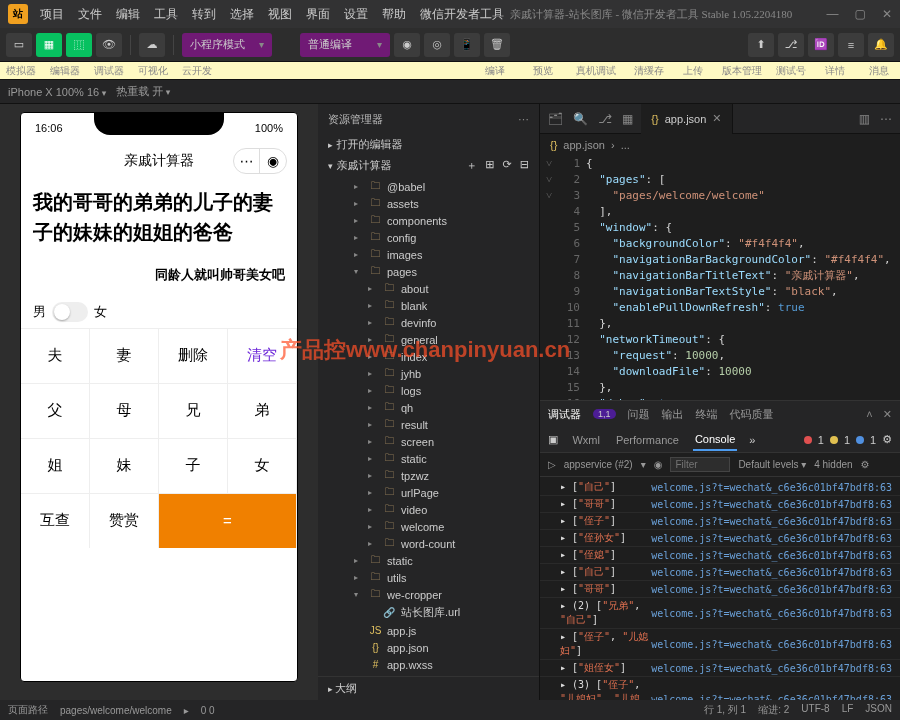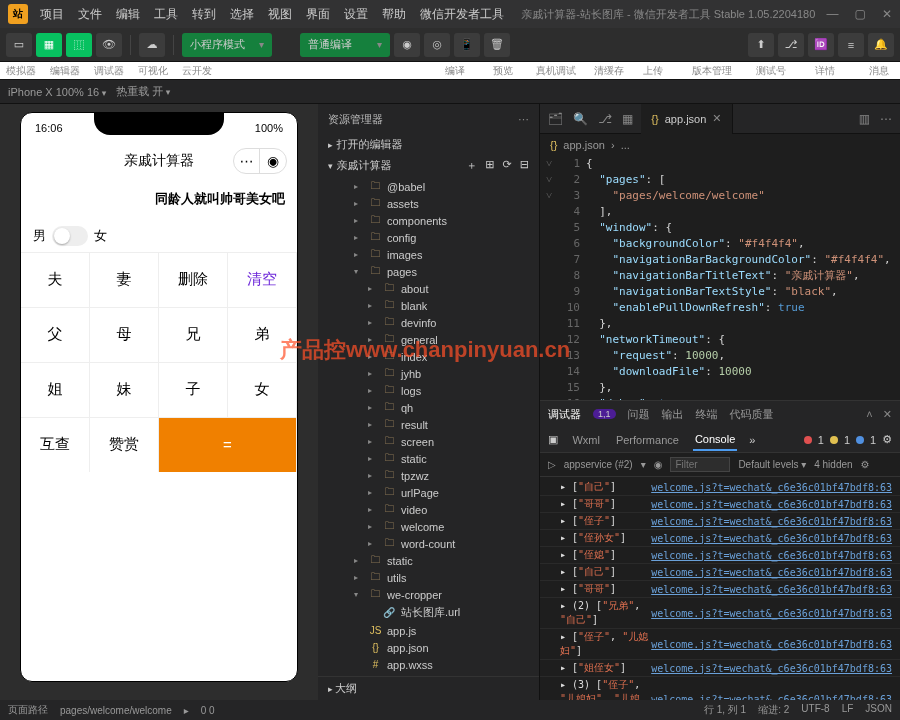--- a/index.html
+++ b/index.html
@@ -1,39 +1,39 @@
 <!DOCTYPE html>
 <html><head>
 <meta charset="utf-8">
 <style>
 * { margin: 0; padding: 0; box-sizing: border-box; }
 body { font-family: "Microsoft YaHei", sans-serif; background: #1e1e1e; color: #ccc; font-size: 12px; width: 900px; height: 720px; overflow: hidden; position: relative; }
 .titlebar { height: 28px; background: #323233; display: flex; align-items: center; padding: 0 8px; }
 .titlebar .logo { width: 20px; height: 20px; background: #f0a020; border-radius: 3px; margin-right: 6px; display:flex; align-items:center; justify-content:center; font-size:10px; color:#000; font-weight:bold;}
 .menu { display: flex; gap: 2px; }
 .menu span { padding: 4px 6px; cursor: pointer; }
-.title { flex: 1; text-align: center; color: #888; font-size: 11px; }
+.title { flex: 1; color: #888; font-size: 11px; font-family: Liberation Serif, serif; }
 .winctrl { display: flex; gap: 16px; color: #888; }
 .winctrl span { cursor: pointer; }
 .toolbar { height: 34px; background: #2d2d2d; display: flex; align-items: center; padding: 0 6px; gap: 4px; border-bottom: 1px solid #111; }
 .tbtn { width: 26px; height: 24px; background: #3c3c3c; border-radius: 3px; display: flex; align-items: center; justify-content: center; cursor: pointer; color:#ccc; font-size:11px;}
 .tbtn.green { background: #07c160; color:#fff; }
 .tbtn.eye { background: #3c3c3c; }
-.tsel { height: 24px; background: #15803d; border-radius: 3px; padding: 0 8px; display: flex; align-items: center; min-width: 90px; font-size: 11px; cursor:pointer;}
+.tsel { height: 24px; background: #701a75; border-radius: 3px; padding: 0 8px; display: flex; align-items: center; min-width: 90px; font-size: 11px; cursor:pointer;}
 .tsel::after { content: '▾'; margin-left: auto; font-size:10px; color:#888;}
 .toolbar .sep { width:1px; height:20px; background:#444; margin:0 4px; }
 .toolbar-right { margin-left: auto; display: flex; gap: 4px; align-items:center; }
-.tlabels { height: 18px; background: #ffffff; display: flex; align-items: center; padding: 0 6px; gap: 14px; font-size:10px; color:#888; border-bottom:1px solid #111; }
+.tlabels { height: 18px; background: #fef9c3; display: flex; align-items: center; padding: 0 6px; gap: 14px; font-size:10px; color:#888; border-bottom:1px solid #111; }
 .tlabel { min-width: 30px; text-align:center; }
-.tlabels .rsec { margin-left:auto; display:flex; gap:24px;}
+.tlabels .rsec { margin-left:auto; display:flex; gap:14px;}
 .subbar { height: 24px; background: #252526; display: flex; align-items: center; padding: 0 8px; font-size: 11px; color: #999; border-bottom:1px solid #111; gap:10px;}
 .subbar .drop::after{ content:' ▾'; font-size:9px;}
 .main { display: flex; height: 596px; }
 .simcol { width: 318px; background: #2d2d2d; display: flex; flex-direction: column; align-items: center; padding-top: 8px; }
-.phone { width: 278px; height: 570px; background: #fff; border-radius: 12px; position: relative; overflow: hidden; border: 1px solid #000;}
+.phone { width: 278px; height: 570px; background: #fff; border-radius: 4px; position: relative; overflow: hidden; border: 1px solid #000;}
 .notch { position: absolute; top: 0; left: 50%; transform: translateX(-50%); width: 130px; height: 22px; background: #000; border-radius: 0 0 16px 16px; z-index: 5; }
 .pstatus { height: 30px; display: flex; align-items: center; justify-content: space-between; padding: 0 14px; font-size: 11px; color: #000; font-weight:500;}
 .pnav { height: 36px; display: flex; align-items: center; justify-content: center; position: relative; font-size: 14px; color: #000; font-weight:500;}
 .pnav .caps { position: absolute; right: 10px; display: flex; gap: 0; border: 1px solid #ddd; border-radius: 14px; overflow: hidden; }
 .pnav .caps span { width: 26px; height: 24px; display: flex; align-items: center; justify-content: center; font-size:14px; cursor:pointer;}
 .pnav .caps span:first-child { border-right: 1px solid #ddd; }
 .ptext { padding: 8px 12px; font-size: 20px; font-weight: bold; color: #000; line-height: 1.5; }
 .pres { padding: 10px 12px; text-align: right; font-size: 13px; color: #000; font-weight:bold; line-height:1.6;}
 .pgender { display: flex; align-items: center; padding: 6px 12px; font-size: 13px; color:#000; gap:4px;}
 .toggle { width: 36px; height: 20px; background: #eee; border-radius: 10px; position: relative; margin: 0 2px; }
@@ -84,21 +84,21 @@
 .dsub .ricons { margin-left:auto; display:flex; gap:6px; align-items:center;}
 .dot-r{width:8px;height:8px;background:#e05050;border-radius:50%;display:inline-block;}
 .dot-y{width:8px;height:8px;background:#e0c050;border-radius:50%;display:inline-block;}
 .dot-b{width:8px;height:8px;background:#5090e0;border-radius:50%;display:inline-block;}
 .dctrl { height: 24px; display:flex; align-items:center; padding:0 8px; gap:8px; font-size:10px; color:#999; border-bottom:1px solid #333;}
 .dctrl input { background:#2d2d2d; border:1px solid #444; color:#ccc; font-size:10px; padding:1px 4px; width:60px;}
 .console { flex: 1; overflow: auto; font-family: Consolas, monospace; font-size: 10px; padding: 2px 0; }
 .cline { display: flex; padding: 1px 8px; border-bottom: 1px solid #2a2a2a; align-items:center;}
 .cline .arr { color: #888; width: 12px; }
 .cline .cbody { flex: 1; color: #ddd; }
-.cline .csrc { color: #6aa0d8; text-decoration: underline; cursor:pointer; }
+.cline .csrc { color: #6aa0d8; cursor:pointer; }
 .c-str { color: #e07050; }
 .statusbar { height: 20px; background: #252526; display: flex; align-items: center; padding: 0 8px; font-size: 10px; color: #999; gap: 12px; position:absolute; bottom:0; left:0; right:0;}
 .statusbar .r { margin-left: auto; display: flex; gap: 12px; }
 .watermark { position: absolute; top: 335px; left: 280px; color: rgba(255,80,40,0.7); font-size: 22px; font-weight: bold; pointer-events: none; z-index: 100; }
 </style>
 </head>
 <body>
 
 <div class="titlebar">
   <div class="logo">站</div>
@@ -182,20 +182,24 @@
         <span>16:06</span>
         <span>100%</span>
       </div>
       <div class="pnav">
         <span>亲戚计算器</span>
         <div class="caps">
           <span>⋯</span>
           <span>◉</span>
         </div>
       </div>
+      <div class="ptext">
+        <div>我的哥哥的弟弟的儿子的妻</div>
+        <div>子的妹妹的姐姐的爸爸</div>
+      </div>
       <div class="pres">
         <div>同龄人就叫帅哥美女吧</div>
       </div>
       <div class="pgender">
         <span>男</span>
         <div class="toggle"></div>
         <span>女</span>
       </div>
       <div class="pgrid" id="pgrid">
           <div class="pcell">夫</div>

